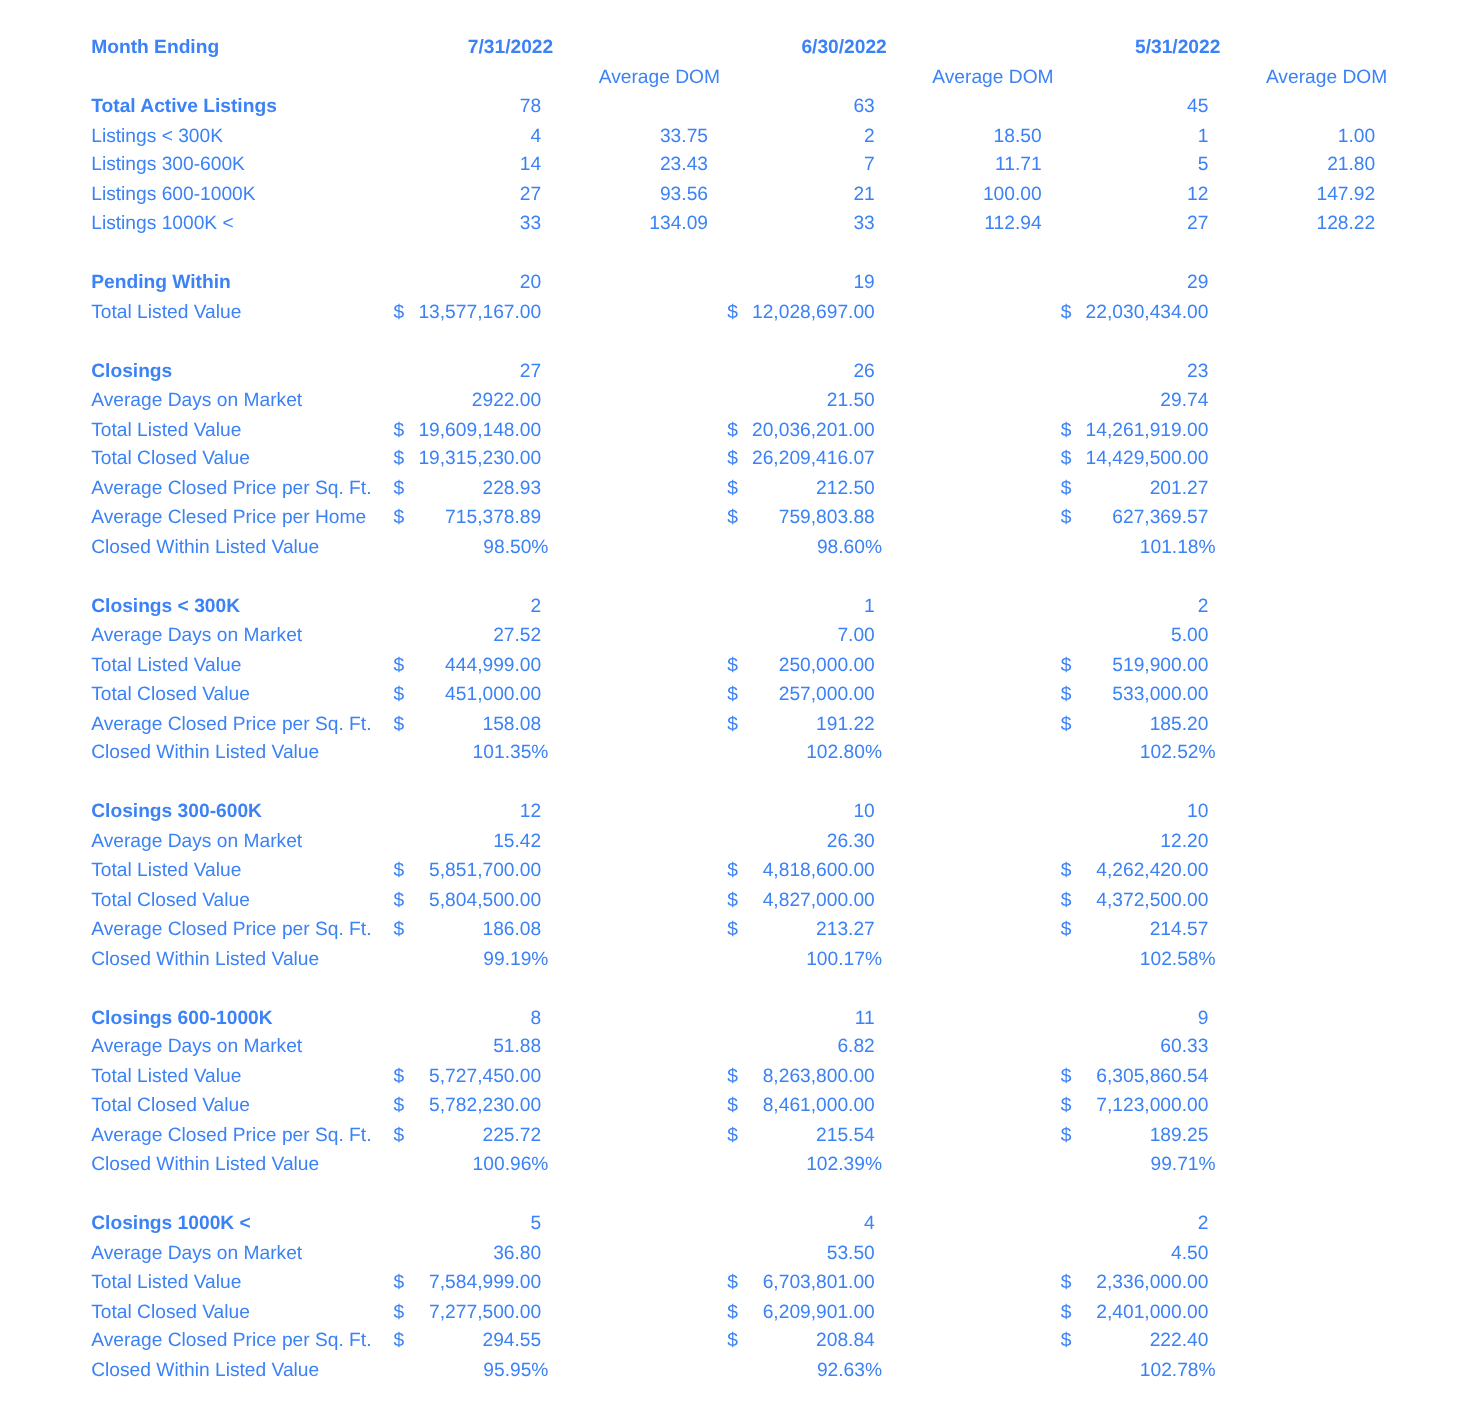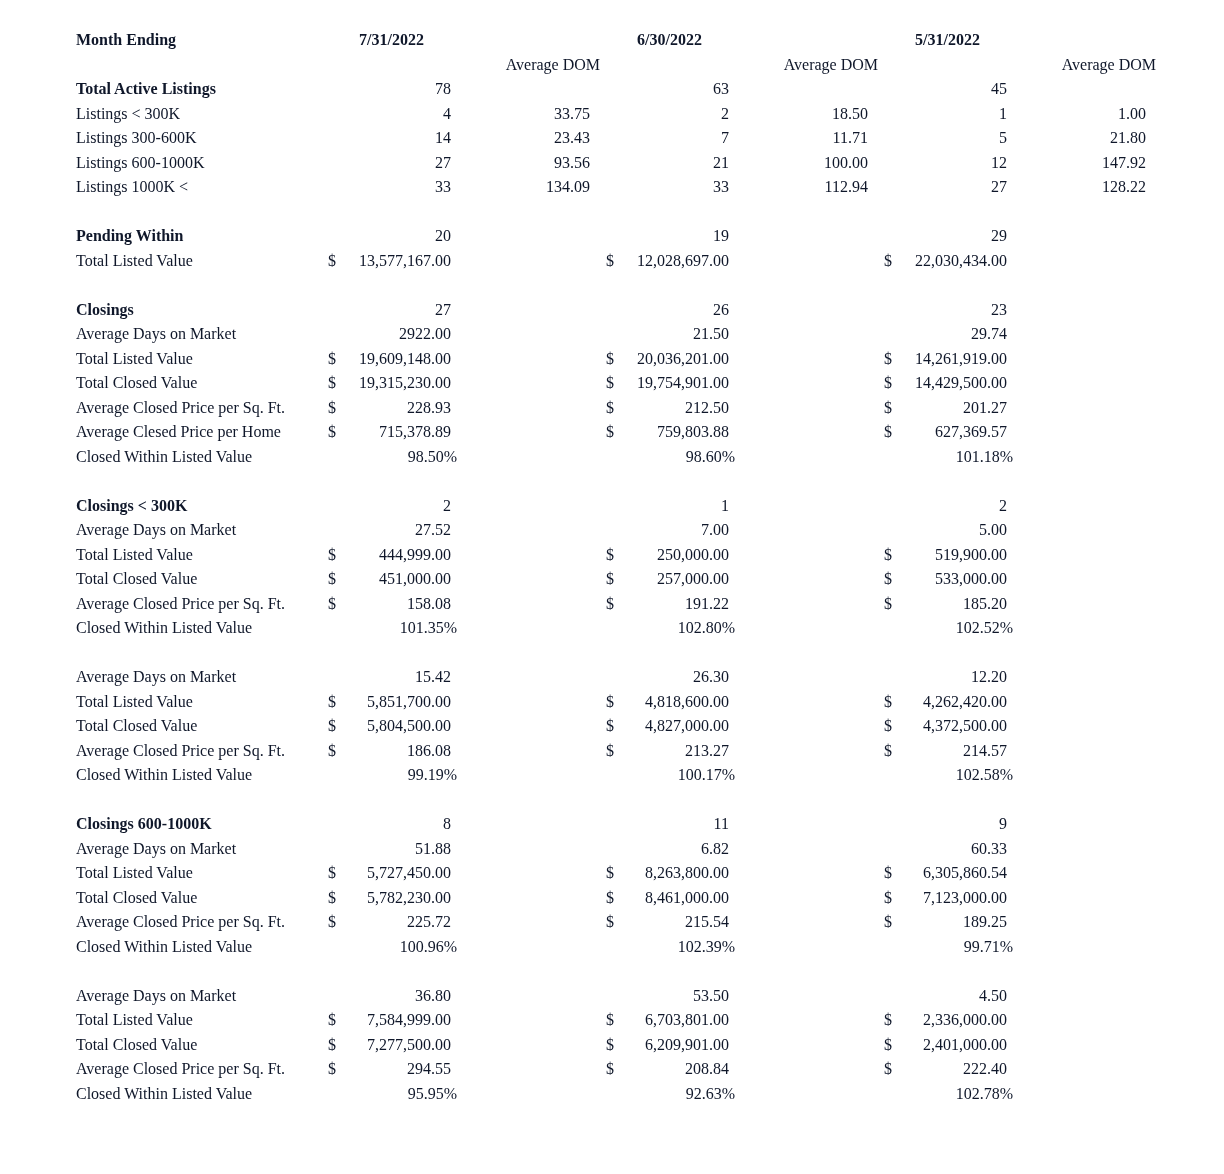--- a/index.html
+++ b/index.html
@@ -8,34 +8,34 @@
     background: #ffffff;
     width: 1224px;
     height: 1174px;
     overflow: hidden;
   }
   table {
     border-collapse: collapse;
     table-layout: fixed;
     width: 1080px;
     margin: 28px 0 0 76px;
-    font-family: Liberation Serif, serif;
+    font-family: Liberation Sans, sans-serif;
     font-size: 16px;
-    color: #0f172a;
+    color: #3b82f6;
   }
   td {
     height: 24.5px;
     padding: 0;
     vertical-align: middle;
     white-space: nowrap;
     overflow: visible;
   }
   .bold { font-weight: bold; }
   td.label { text-align: left; }
-  td.date { text-align: center; font-weight: bold; }
+  td.date { text-align: right; font-weight: bold; }
   td.domh { text-align: right; }
   td.money { text-align: right; padding-right: 10px; position: relative; }
   td.money .cur { position: absolute; left: 6px; top: 50%; transform: translateY(-50%); }
   td.dom { text-align: right; padding-right: 10px; }
   .num.pct { margin-right: -6px; }
   tr.spacer td { height: 24.5px; }
 </style>
 </head>
 <body>
 
@@ -163,21 +163,21 @@
         <td class="dom"></td>
         <td class="money"><span class="cur">$</span><span class="num">20,036,201.00</span></td>
         <td class="dom"></td>
         <td class="money"><span class="cur">$</span><span class="num">14,261,919.00</span></td>
         <td class="dom"></td>
       </tr>
       <tr>
         <td class="label">Total Closed Value</td>
         <td class="money"><span class="cur">$</span><span class="num">19,315,230.00</span></td>
         <td class="dom"></td>
-        <td class="money"><span class="cur">$</span><span class="num">19,754,901.00</span></td>
+        <td class="money"><span class="cur">$</span><span class="num">26,209,416.07</span></td>
         <td class="dom"></td>
         <td class="money"><span class="cur">$</span><span class="num">14,429,500.00</span></td>
         <td class="dom"></td>
       </tr>
       <tr>
         <td class="label">Average Closed Price per Sq. Ft.</td>
         <td class="money"><span class="cur">$</span><span class="num">228.93</span></td>
         <td class="dom"></td>
         <td class="money"><span class="cur">$</span><span class="num">212.50</span></td>
         <td class="dom"></td>
@@ -256,20 +256,29 @@
         <td class="dom"></td>
         <td class="money"><span class="num pct">102.80%</span></td>
         <td class="dom"></td>
         <td class="money"><span class="num pct">102.52%</span></td>
         <td class="dom"></td>
       </tr>
       <tr class="spacer">
         <td colspan="7"></td>
       </tr>
       <tr>
+        <td class="label bold">Closings 300-600K</td>
+        <td class="money"><span class="num">12</span></td>
+        <td class="dom"></td>
+        <td class="money"><span class="num">10</span></td>
+        <td class="dom"></td>
+        <td class="money"><span class="num">10</span></td>
+        <td class="dom"></td>
+      </tr>
+      <tr>
         <td class="label">Average Days on Market</td>
         <td class="money"><span class="num">15.42</span></td>
         <td class="dom"></td>
         <td class="money"><span class="num">26.30</span></td>
         <td class="dom"></td>
         <td class="money"><span class="num">12.20</span></td>
         <td class="dom"></td>
       </tr>
       <tr>
         <td class="label">Total Listed Value</td>
@@ -359,20 +368,29 @@
         <td class="label">Closed Within Listed Value</td>
         <td class="money"><span class="num pct">100.96%</span></td>
         <td class="dom"></td>
         <td class="money"><span class="num pct">102.39%</span></td>
         <td class="dom"></td>
         <td class="money"><span class="num pct">99.71%</span></td>
         <td class="dom"></td>
       </tr>
       <tr class="spacer">
         <td colspan="7"></td>
+      </tr>
+      <tr>
+        <td class="label bold">Closings 1000K &lt;</td>
+        <td class="money"><span class="num">5</span></td>
+        <td class="dom"></td>
+        <td class="money"><span class="num">4</span></td>
+        <td class="dom"></td>
+        <td class="money"><span class="num">2</span></td>
+        <td class="dom"></td>
       </tr>
       <tr>
         <td class="label">Average Days on Market</td>
         <td class="money"><span class="num">36.80</span></td>
         <td class="dom"></td>
         <td class="money"><span class="num">53.50</span></td>
         <td class="dom"></td>
         <td class="money"><span class="num">4.50</span></td>
         <td class="dom"></td>
       </tr>

